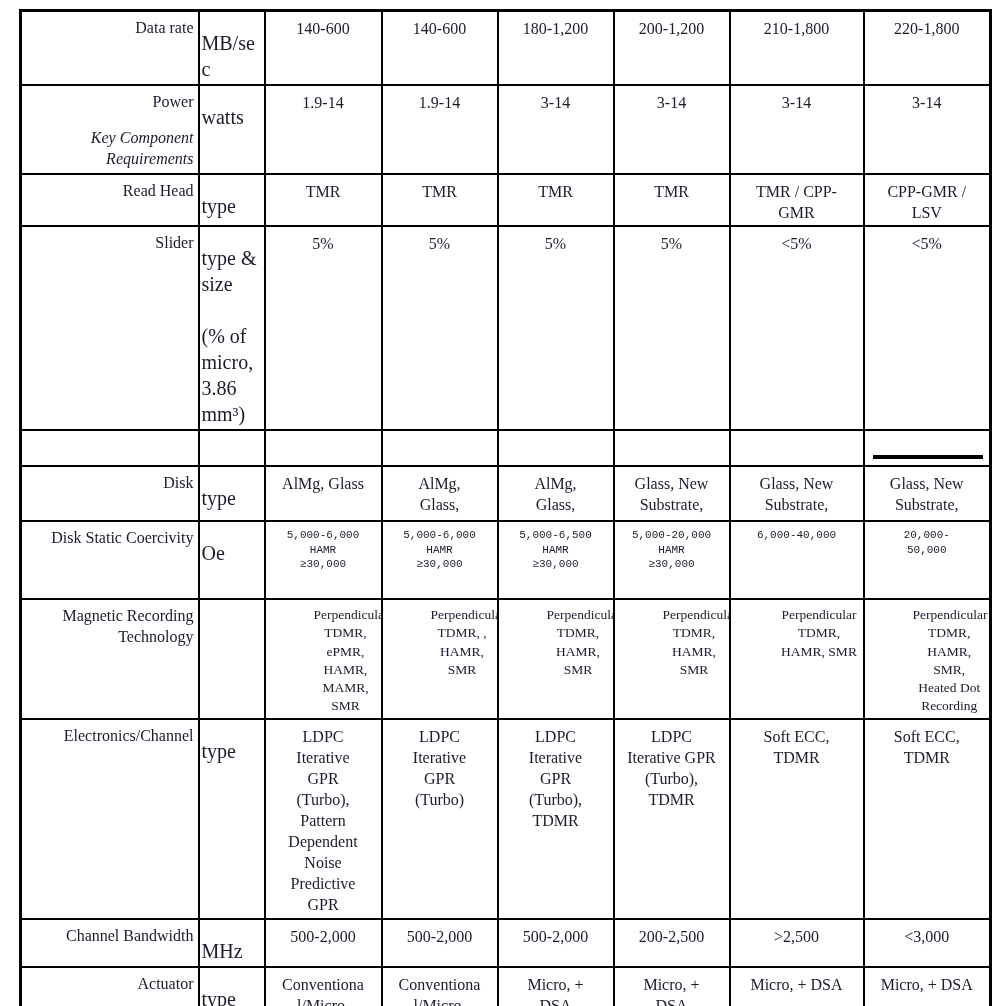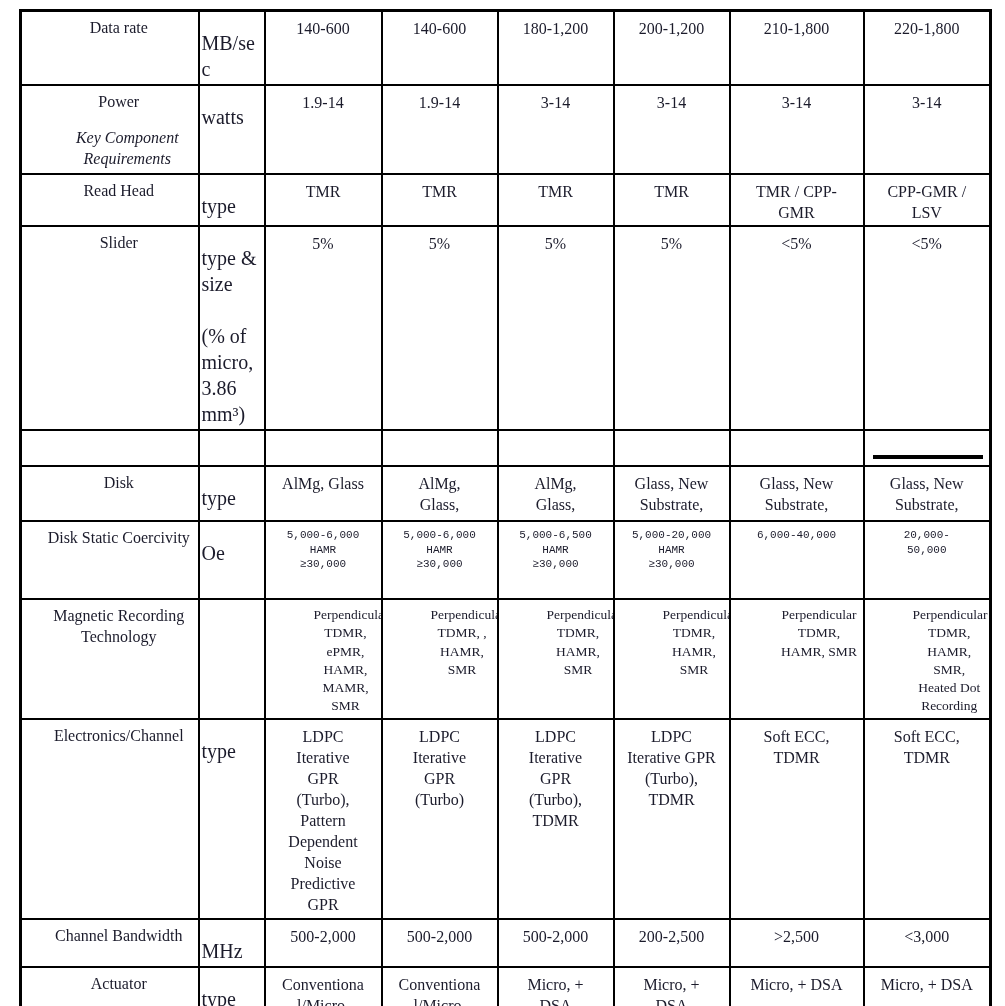--- a/index.html
+++ b/index.html
@@ -17,21 +17,21 @@
     background:#fff;
   }
   td{
     border:2px solid #000;
     vertical-align:top;
     overflow:hidden;
   }
   .label-cell{
     padding:6px 4px 2px 22px;
     font-size:16px;
-    text-align:center;
+    text-align:right;
     line-height:1.3;
   }
   .unit-cell{
     text-align:left;
     padding:18px 2px 2px;
     font-size:20px;
     white-space:pre-line;
     line-height:1.3;
   }
   .val-cell{

